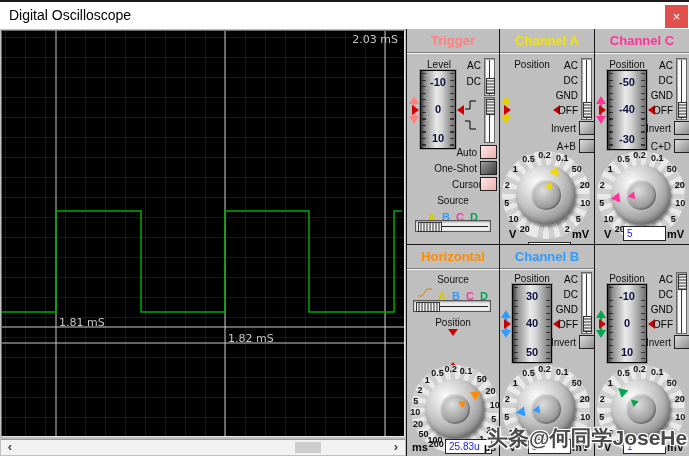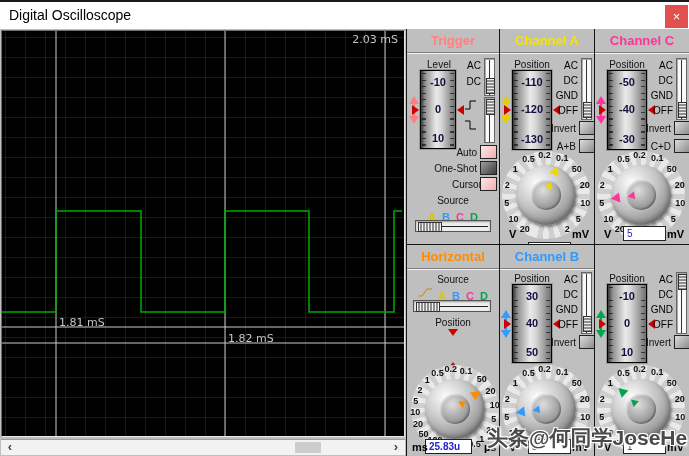--- a/index.html
+++ b/index.html
@@ -184,25 +184,20 @@
     <span class="lbl ctr" style="left:0px;top:166px;width:92px;">Source</span>
     <div class="src-letters" style="left:18px;top:178px;"><span class="src-letter" style="color: rgb(214, 201, 0);">A</span><span class="src-letter" style="color: rgb(46, 155, 255);">B</span><span class="src-letter" style="color: rgb(255, 51, 153);">C</span><span class="src-letter" style="color: rgb(0, 165, 80);">D</span></div>
     <div class="hslider" style="left:8px;top:191px;width:76px;">
       <div class="hthumb"></div>
     </div>
   </div>
 
   <div class="panel row1 p-c2">
     <div class="p-header" style="color:#f5e400;">Channel A</div>
     <span class="lbl ctr" style="left:10px;top:30px;width:44px;">Position</span>
-    <div class="vslider" style="left:12px;top:41px;width:40px;height:80px;">
-      <span class="vtick vt0">-110</span>
-      <span class="vtick vt1">-120</span>
-      <span class="vtick vt2">-130</span>
-    </div>
     <div class="nudge" style="left:1px;top:67px;color:#e3d000;">
         <div class="up"></div>
         <div class="bar"></div>
         <div class="dn"></div>
       </div>
     <div class="arr arr-r" style="left:4px;top:76px;"></div>
     <div class="arr arr-l" style="left:53px;top:76px;"></div>
     <span class="crow" style="left:38px;top:31px;">AC</span>
     <span class="crow" style="left:38px;top:46px;">DC</span>
     <span class="crow" style="left:38px;top:61px;">GND</span>
@@ -323,21 +318,21 @@
         <span class="knob-tick" style="left: 74.7652px; top: 12.2742px;">50</span>
         <span class="knob-tick" style="left: 83.6403px; top: 23.8404px;">20</span>
         <span class="knob-tick" style="left: 87.7809px; top: 37.8189px;">10</span>
         <span class="knob-tick" style="left: 86.8118px; top: 51.6769px;">5</span>
         <span class="knob-tick" style="left: 81.9219px; top: 63.1968px;">2</span>
         <span class="knob-tick" style="left: 74.7652px; top: 71.7258px;">1</span>
         <span class="knob-tick" style="left: 67.3924px; top: 76.9848px;">0.5</span>
         <div class="knob-pointer" style="border-bottom-color: rgb(255, 140, 0); transform: rotate(56deg) translateY(-26px);"></div>
         <div class="knob-inner" style="border-bottom-color: rgb(255, 140, 0); transform: rotate(56deg) translateY(-10px);"></div>
       </div>
-    <div class="valbox" style="left:18px;top:194px;width:42px;font-weight:bold;"><span>25.83u</span></div>
+    <div class="valbox" style="left:38px;top:194px;width:42px;"><span>25.83u</span></div>
     <span class="unit" style="left:5px;top:196px;">ms</span>
     <span class="unit" style="left:77px;top:196px;">µs</span>
   </div>
 
   <div class="panel row2 p-c2">
     <div class="p-header" style="color:#2e9bff;">Channel B</div>
     <span class="lbl ctr" style="left:10px;top:28px;width:44px;">Position</span>
     <div class="vslider" style="left:12px;top:39px;width:40px;height:79px;">
       <span class="vtick vt0">30</span>
       <span class="vtick vt1">40</span>

